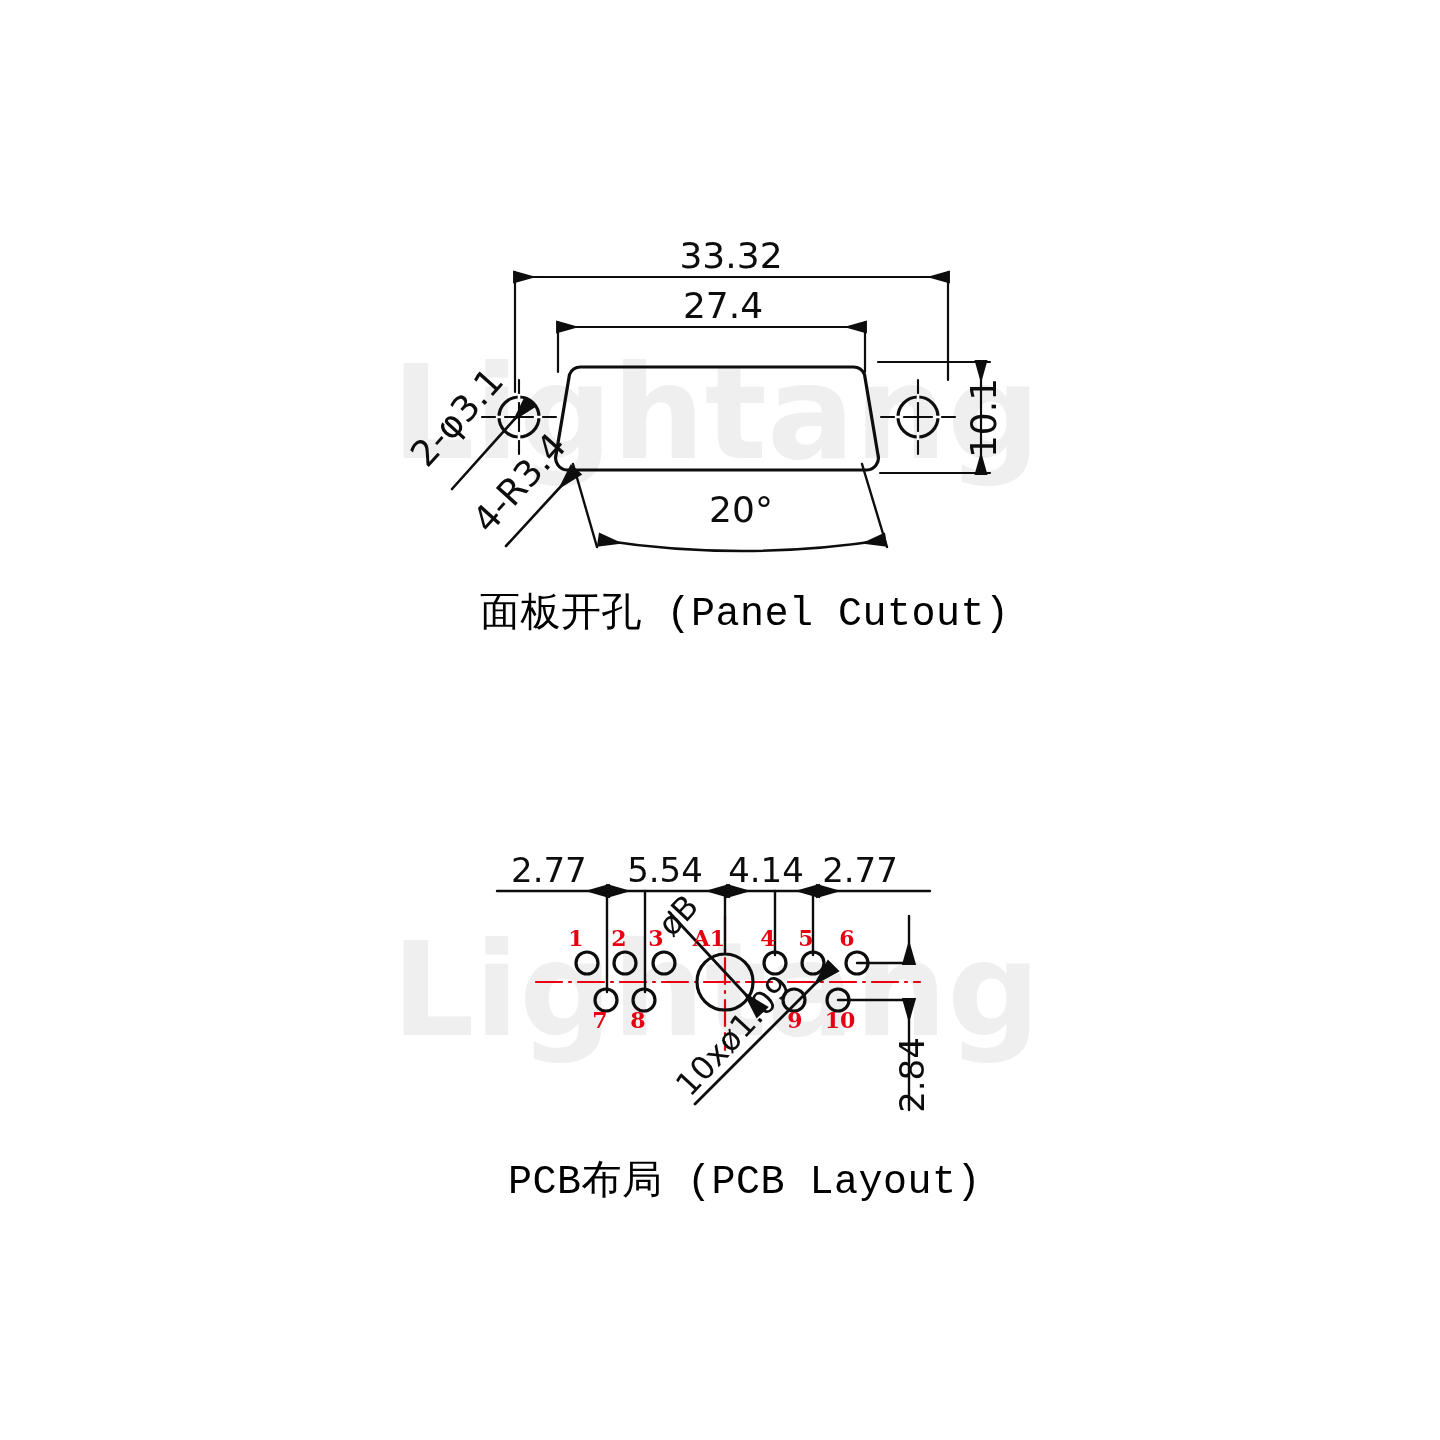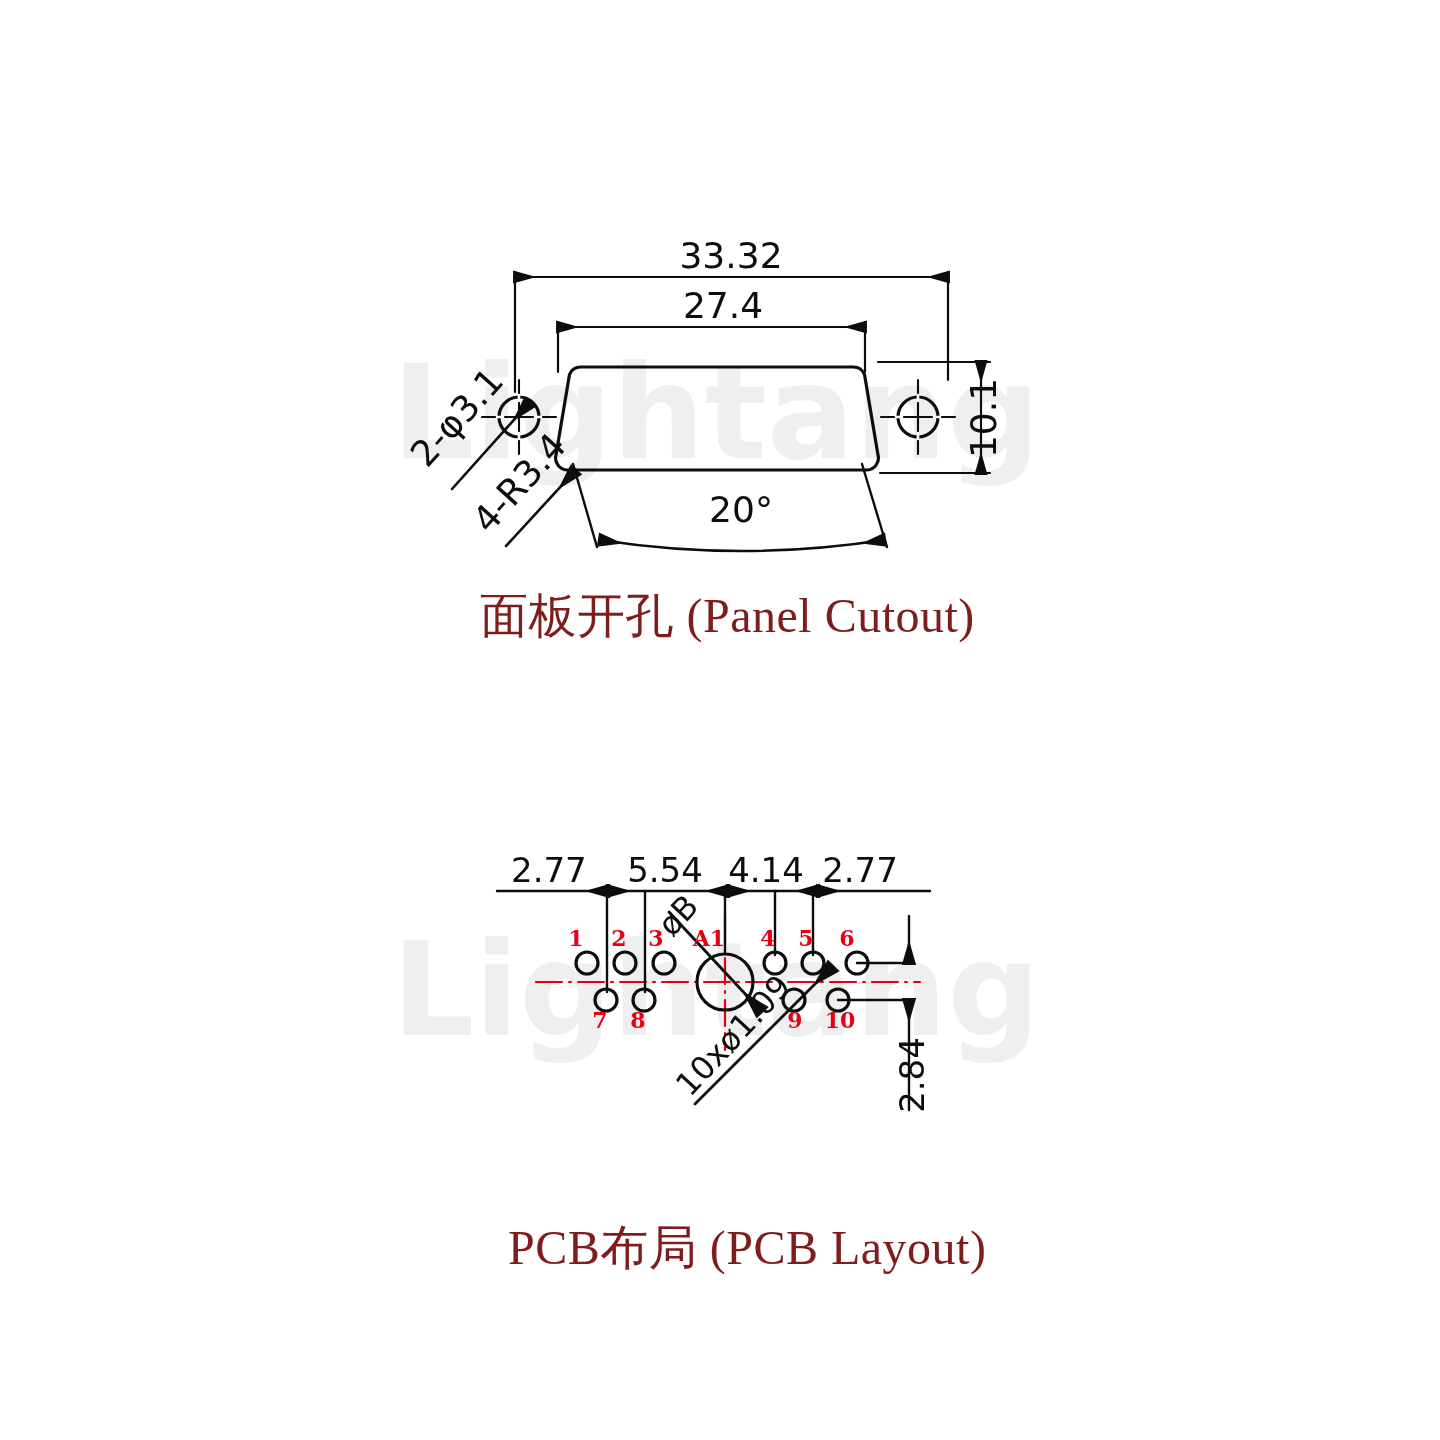--- a/index.html
+++ b/index.html
@@ -16,28 +16,28 @@
   }
   #sheet {
     position: absolute;
     left: 0; top: 0;
     width: 1440px;
     height: 1440px;
   }
   svg { display: block; }
   .cap {
     position: absolute;
-    font-family: Liberation Serif, serif;
-    font-size: 48px;
-    color: #7f1d1d;
+    font-family: Liberation Mono, monospace;
+    font-size: 40px;
+    color: #000000;
     letter-spacing: 0.5px;
     white-space: nowrap;
   }
   #cap-panel { left: 480px; top: 584px; }
-  #cap-pcb   { left: 508px; top: 1216px; }
+  #cap-pcb   { left: 508px; top: 1152px; }
 </style>
 </head>
 <body>
 
 <div id="sheet">
 <svg width="1440" height="1440" viewBox="0 0 1440 1440" xmlns="http://www.w3.org/2000/svg">
   <rect x="0" y="0" width="1440" height="1440" fill="#ffffff"></rect>
 
   <defs>
     <marker id="arrIn" viewBox="0 0 12 8" refX="11" refY="4" markerWidth="11" markerHeight="7" orient="auto-start-reverse">

